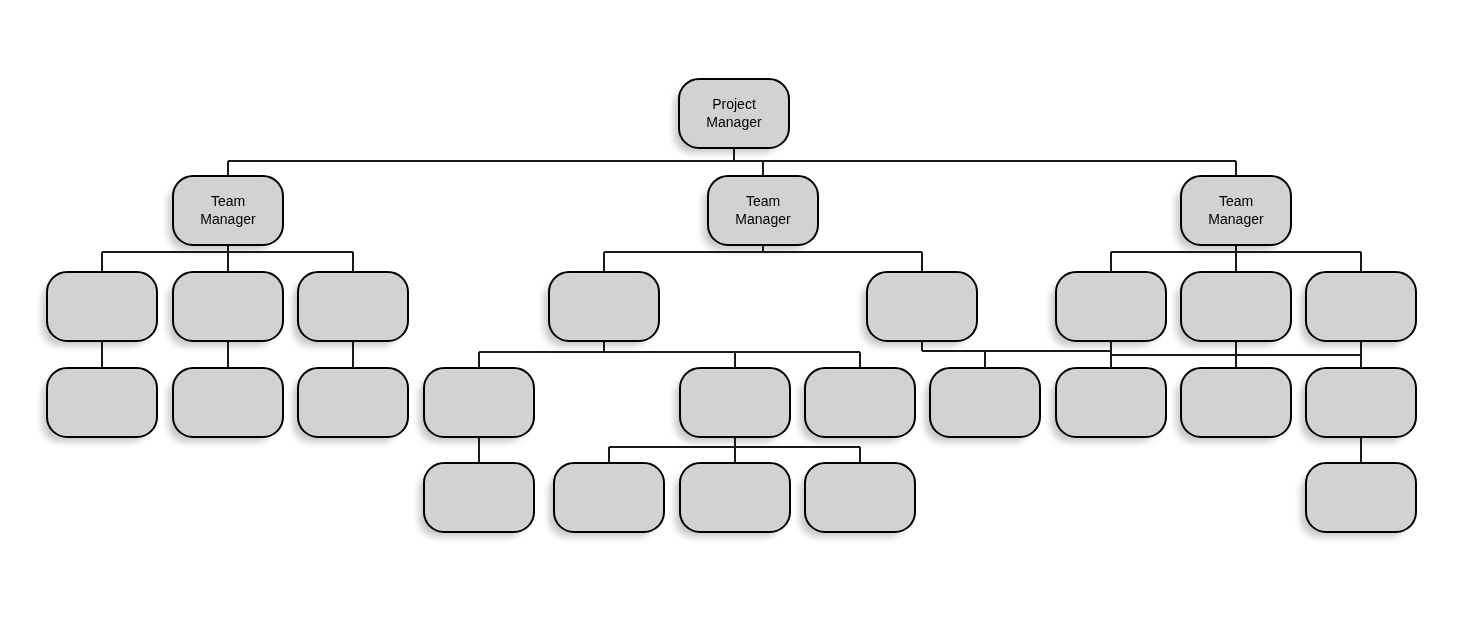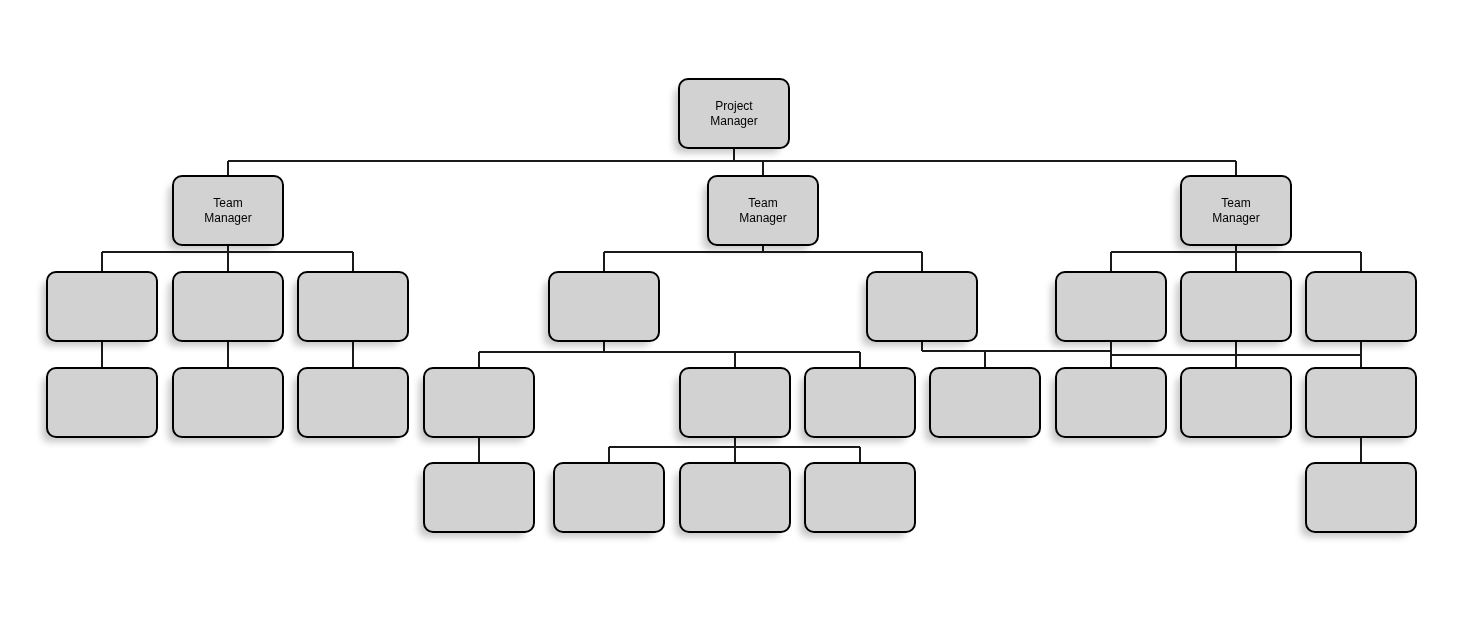--- a/index.html
+++ b/index.html
@@ -23,27 +23,27 @@
     top: 0;
     width: 1462px;
     height: 638px;
     pointer-events: none;
   }
   .node {
     position: absolute;
     box-sizing: border-box;
     background: #d2d2d2;
     border: 2.2px solid #000000;
-    border-radius: 10px;
+    border-radius: 21px;
     display: flex;
     align-items: center;
     justify-content: center;
     text-align: center;
     color: #000000;
-    font-size: 12px;
+    font-size: 14px;
     line-height: 1.22;
     font-family: "Liberation Sans", sans-serif;
     box-shadow: -7px 7px 7px -3px rgba(0,0,0,0.22);
     z-index: 2;
   }
   .node .node-label {
     display: block;
     white-space: pre-line;
     padding: 0 4px;
   }

